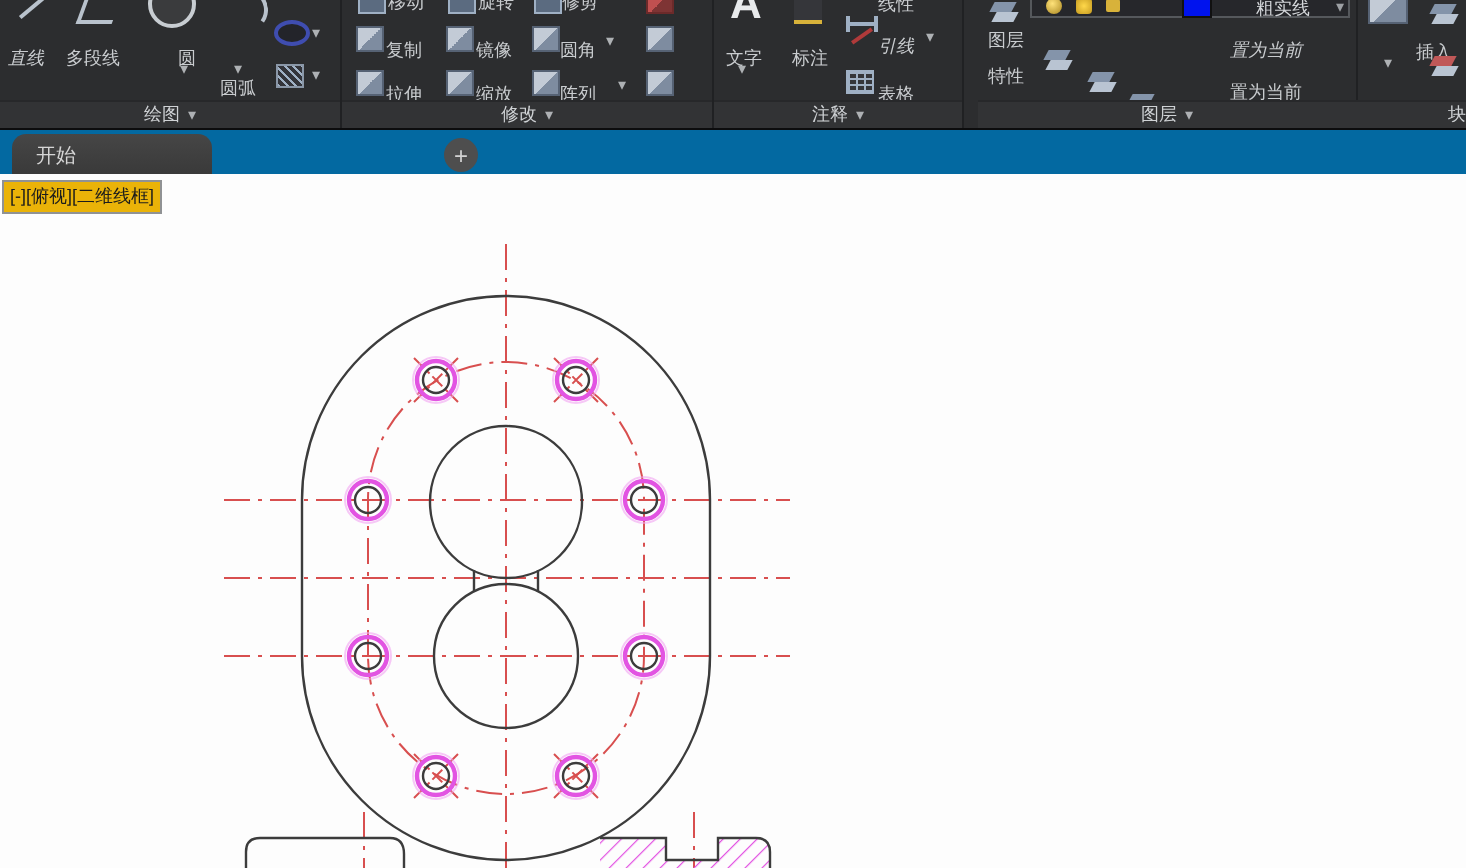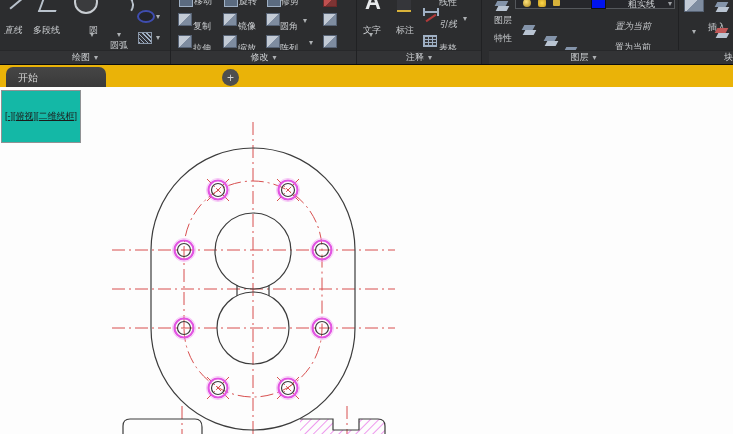--- a/index.html
+++ b/index.html
@@ -45,32 +45,32 @@
   
   .mini{width:8px;height:8px;border-radius:50%;display:block;position:absolute;top:2px;}
   .bulb{background:radial-gradient(circle at 40% 35%,#ffe27a,#a9861f);}
   .sun{background:radial-gradient(circle at 50% 50%,#ffd84a,#c59a20);border-radius:2px;}
   .lock{background:#d8b23a;border-radius:2px 2px 1px 1px;width:7px;height:7px;}
   .swatch{position:absolute;width:13px;height:8px;top:2px;border:1px solid #111;}
   .layer-dd{position:absolute;height:13px;background:#26272b;border:1px solid #55585c;box-sizing:border-box;}
   .layer-dd .name{position:absolute;left:112px;top:1px;color:#d4d7da;font-size:9px;}
   .layer-dd .arr{position:absolute;right:2px;top:2px;color:#9da0a4;font-size:8px;}
   
-  #tabbar{position:absolute;left:0;top:64px;width:733px;height:23px;background:#eab308;border-top:1px solid #0c0c0d;}
+  #tabbar{position:absolute;left:0;top:64px;width:733px;height:23px;background:#0369a1;border-top:1px solid #0c0c0d;}
   .tab{position:absolute;top:2px;height:21px;border-radius:7px 7px 0 0;display:flex;align-items:center;
        box-sizing:border-box;font-size:10px;cursor:pointer;}
   #tab-start{left:6px;width:100px;background:linear-gradient(#464646,#393939);color:#d5d5d5;padding-left:12px;}
   #tab-doc{left:112px;width:104px;background:linear-gradient(#5e5e5e,#4a4a4a);color:#f0f0f0;padding:0 8px 0 12px;justify-content:space-between;}
   #tab-doc .x{color:#c4c4c4;font-size:9px;cursor:pointer;}
   #tab-new{position:absolute;left:222px;top:4px;width:17px;height:17px;border-radius:50%;background:#4e4e4e;
            color:#d2d2d2;display:flex;align-items:center;justify-content:center;font-size:12px;cursor:pointer;}
   
   #canvas{position:absolute;left:0;top:87px;width:733px;height:347px;background:#fdfdfd;overflow:hidden;}
   #vp-label{position:absolute;left:1px;top:3px;border:1px solid #909294;color:#1c1c1c;
-            font-size:9px;padding:19px 3px;background:#14b8a6;cursor:pointer;text-decoration:underline;}
+            font-size:9px;padding:1px 3px;background:#eab308;cursor:pointer;}
   #dwg{position:absolute;left:0;top:0;}
 </style>
 </head>
 <body>
 
 <div id="app">
 
   <div id="ribbon">
 
     <div class="panel" style="left:0;width:171px;">

